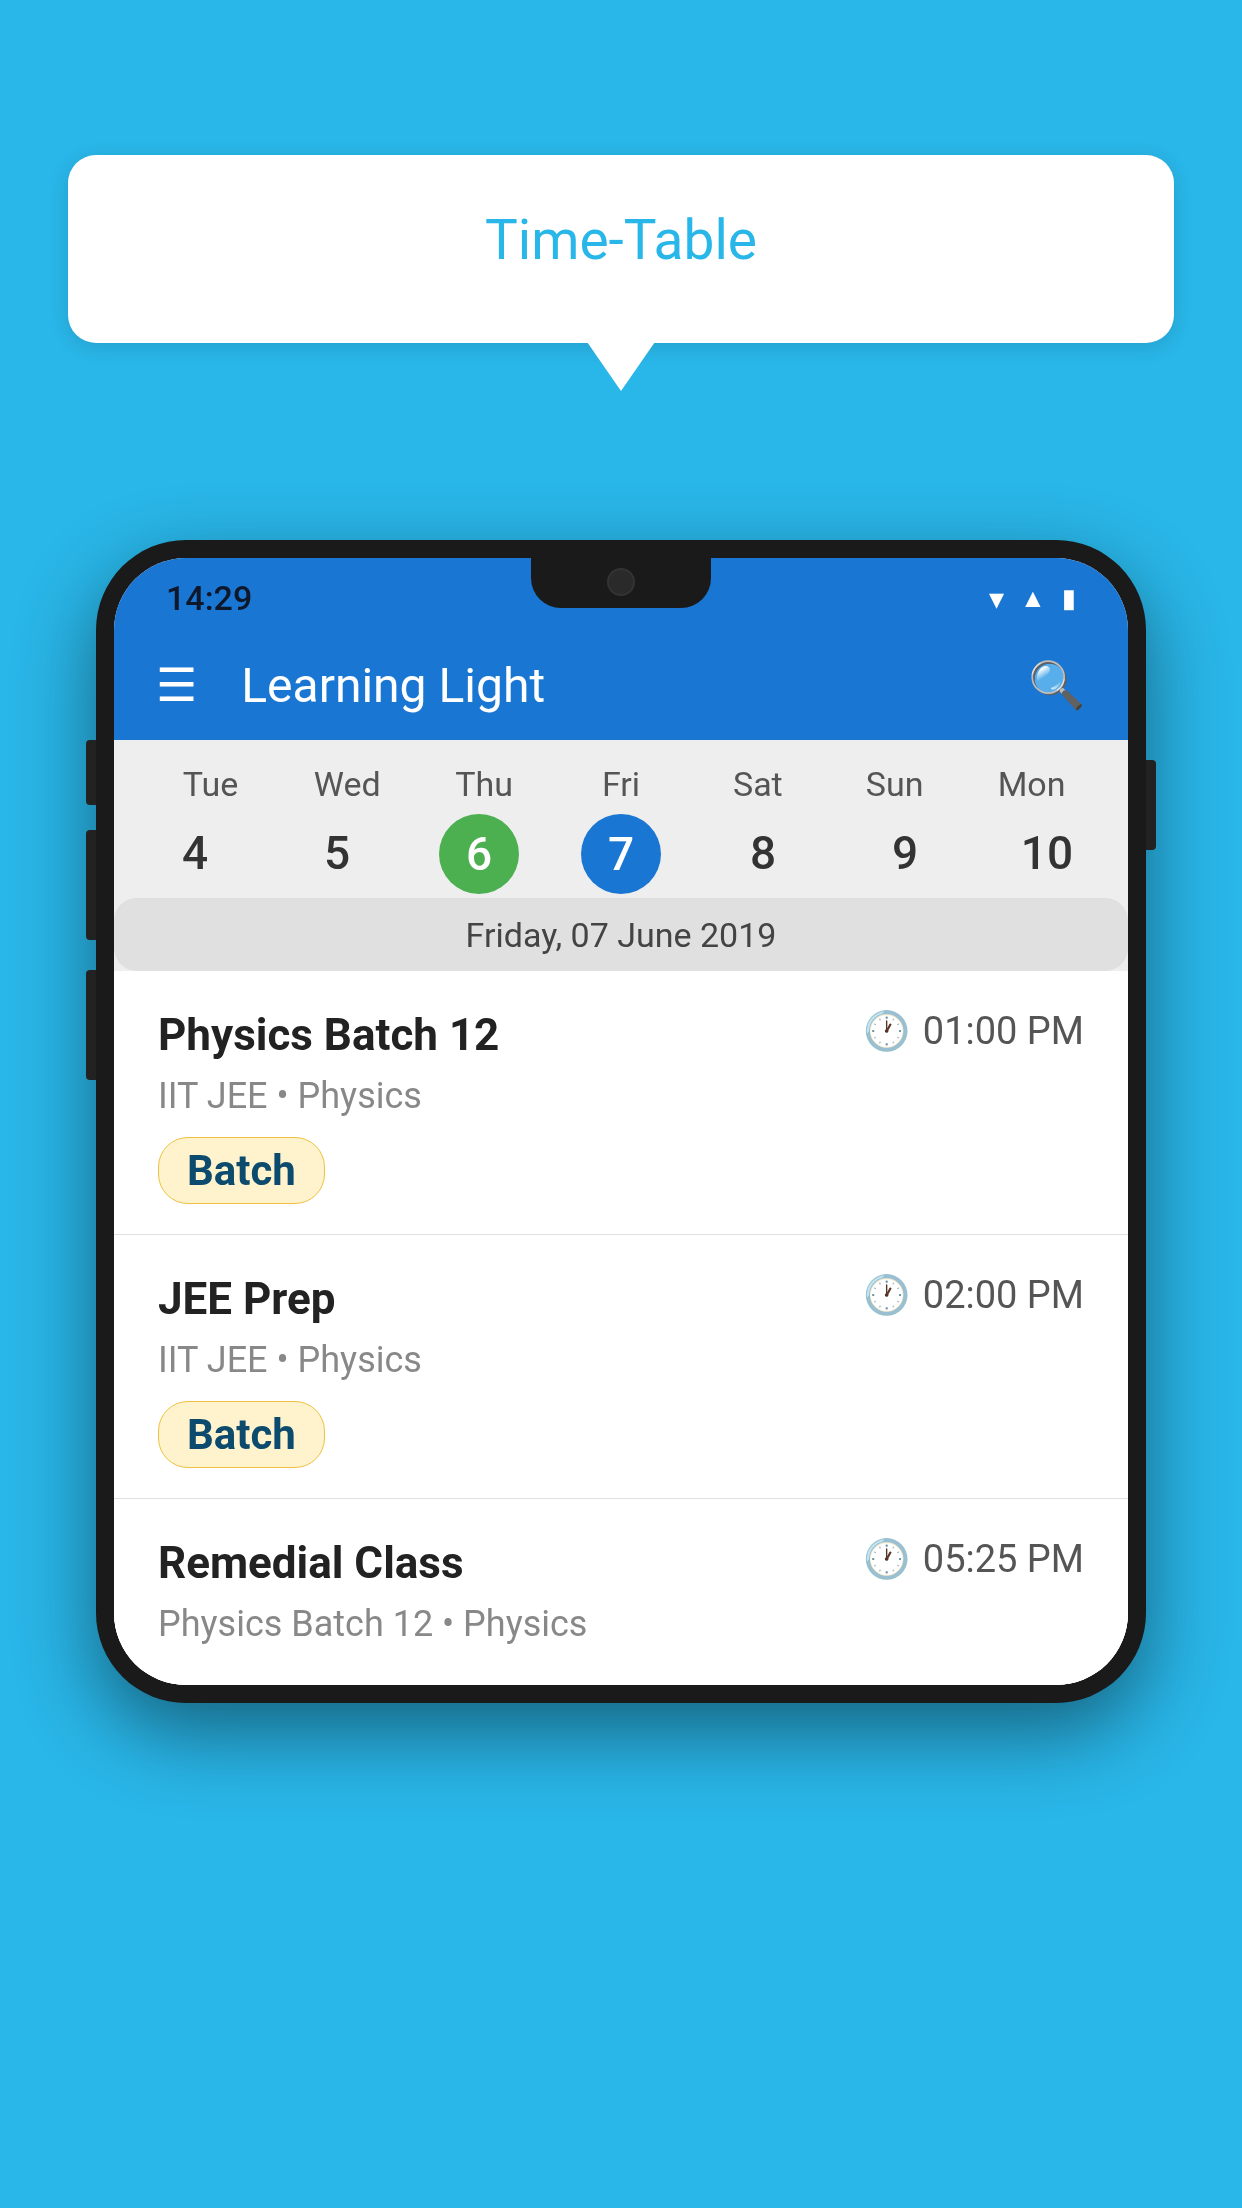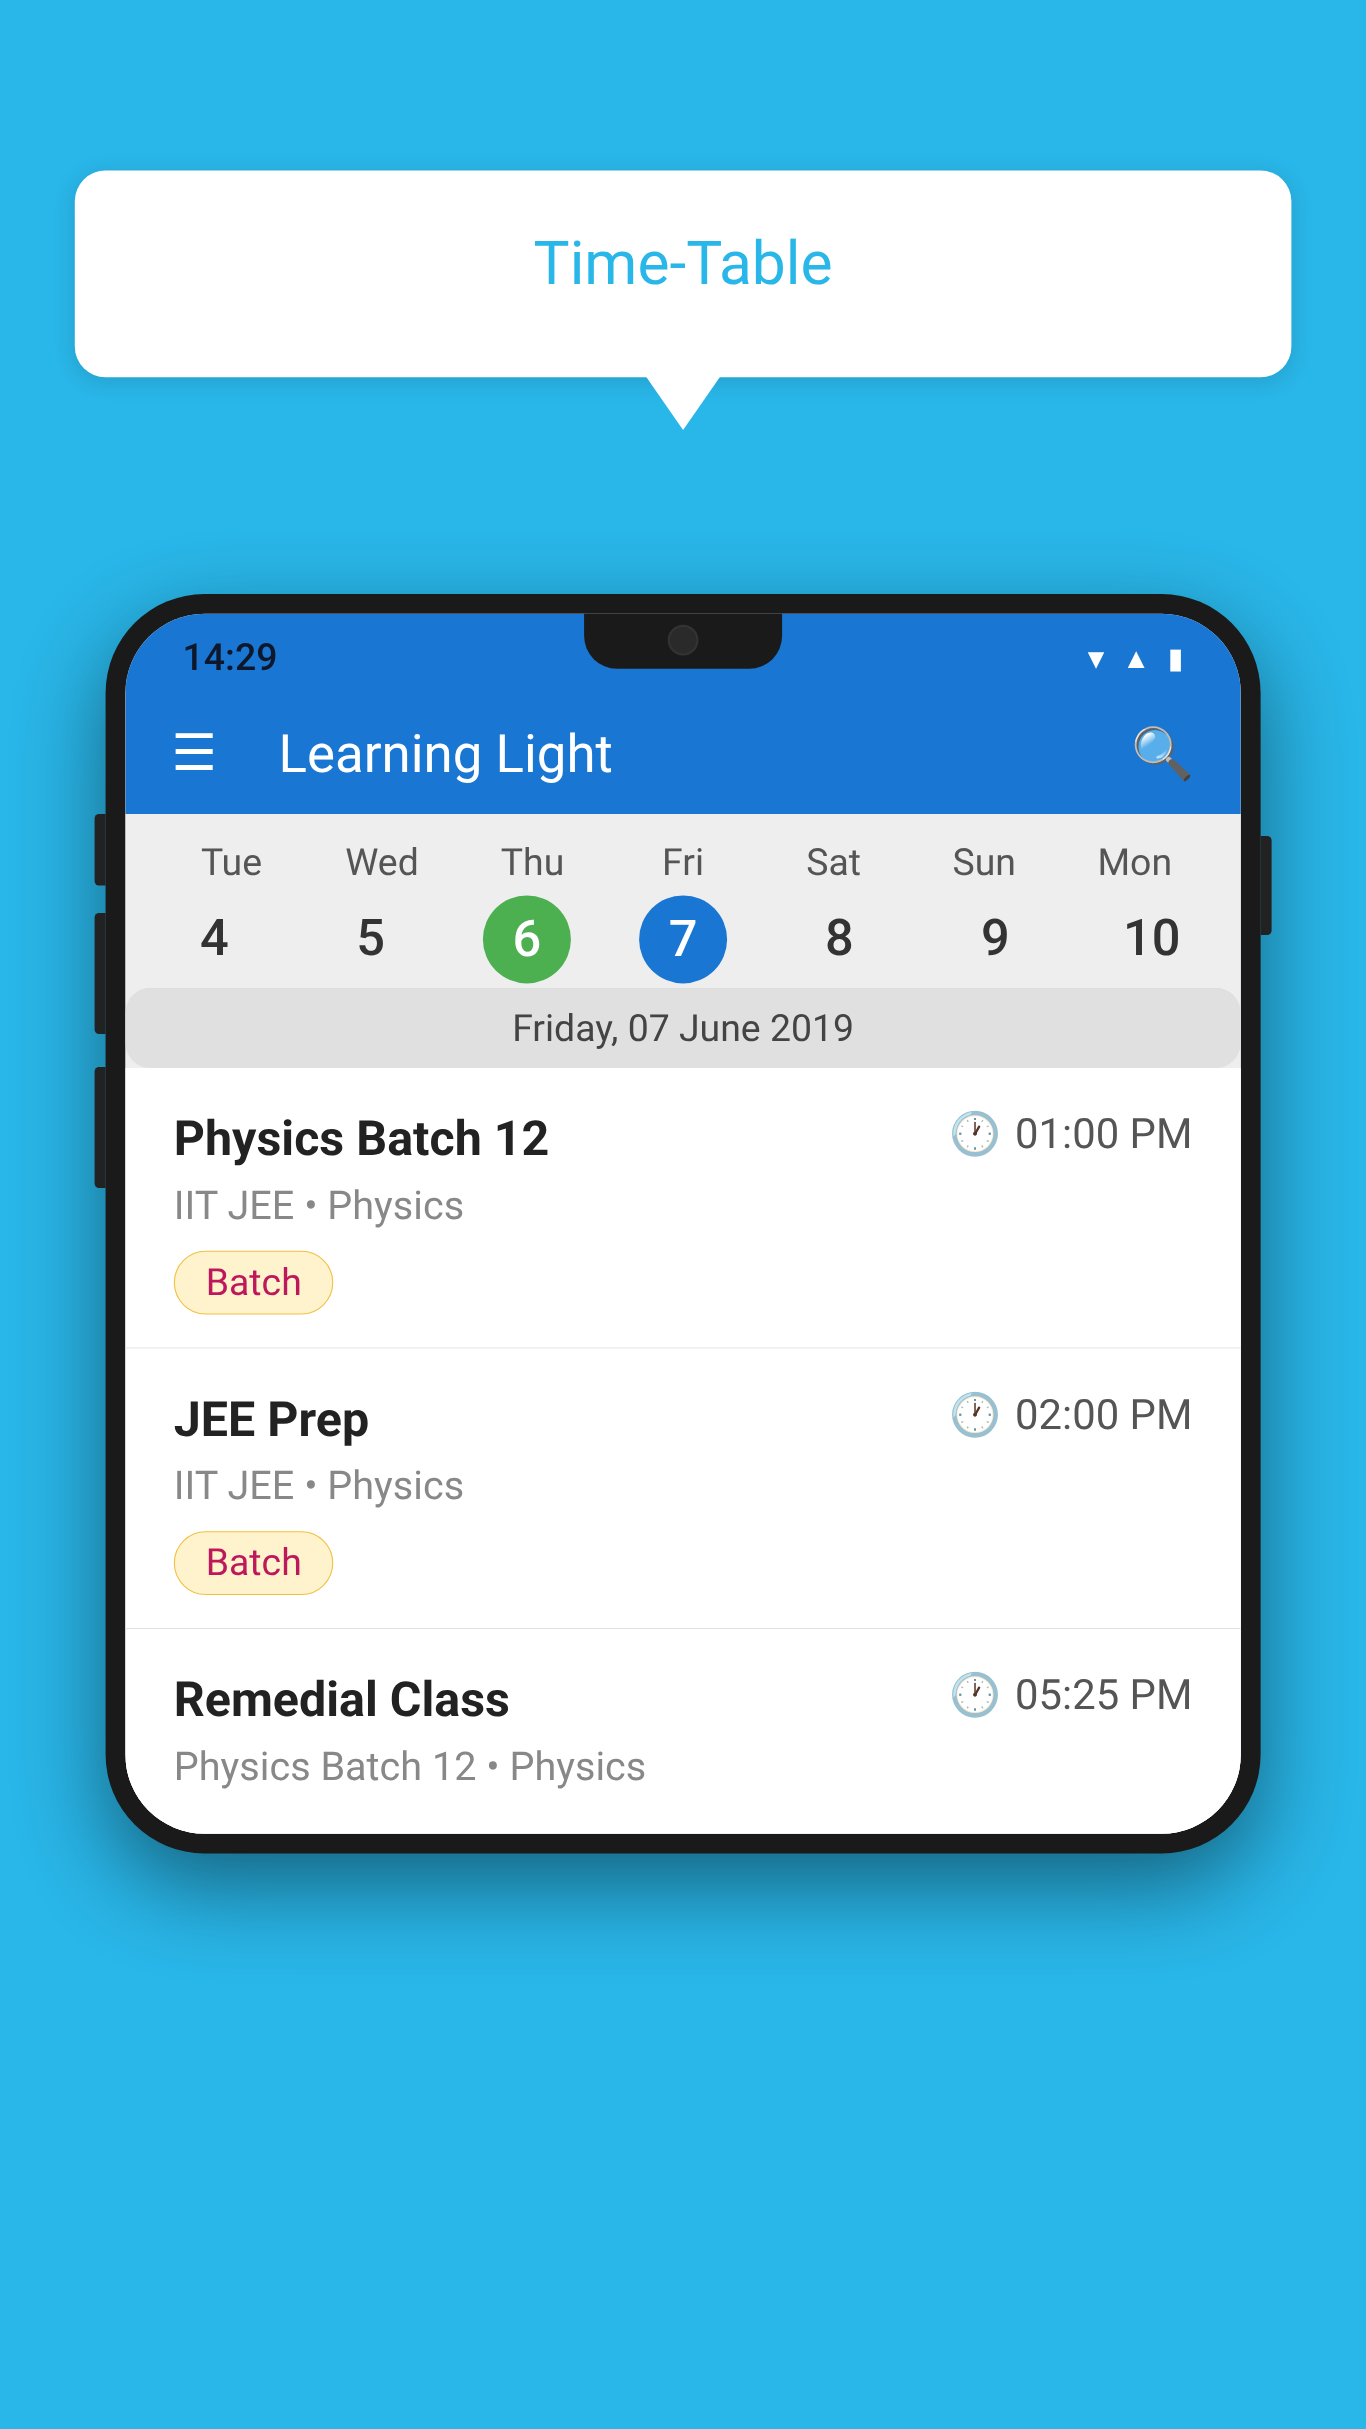--- a/index.html
+++ b/index.html
@@ -196,21 +196,21 @@
       cursor: pointer;
       line-height: 1;
     }
 
     .app-title {
       color: white;
       font-size: 48px;
       font-weight: 400;
       flex: 1;
       text-align: left;
-      margin-left: 56px;
+      margin-left: 44px;
     }
 
     .search-icon {
       color: white;
       font-size: 46px;
       cursor: pointer;
     }
 
     
     .calendar-strip {
@@ -319,26 +319,26 @@
 
     .schedule-item-sub {
       font-size: 36px;
       color: #888;
       margin-bottom: 20px;
     }
 
     .batch-badge {
       display: inline-block;
       background: #FFF3CD;
-      color: #be185d;
+      color: #0c4a6e;
       border: 1.5px solid #f0c040;
       border-radius: 30px;
       padding: 8px 28px;
-      font-size: 34px;
-      font-weight: 400;
+      font-size: 42px;
+      font-weight: 700;
     }
 
     
     .schedule-item-partial {
       background: white;
       padding: 38px 44px 20px;
     }
   </style>
 </head>
 <body>

